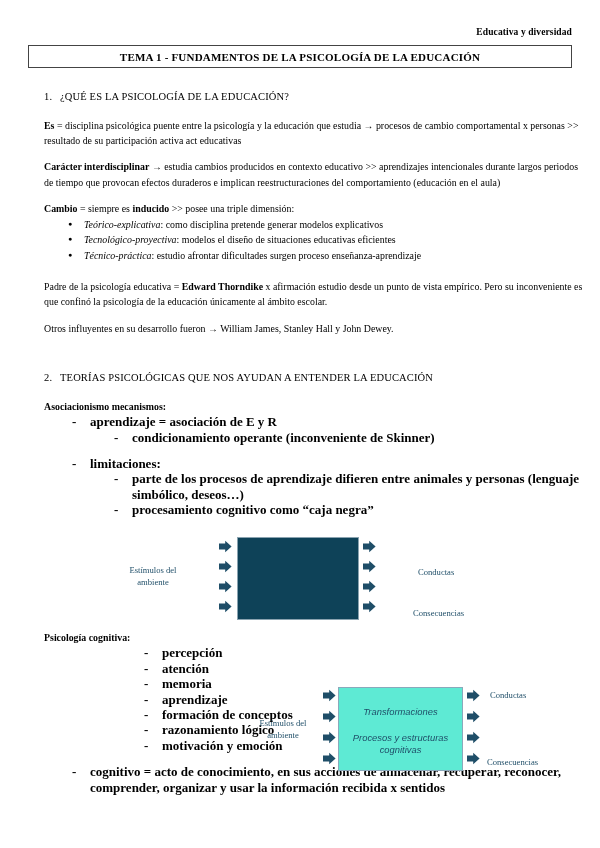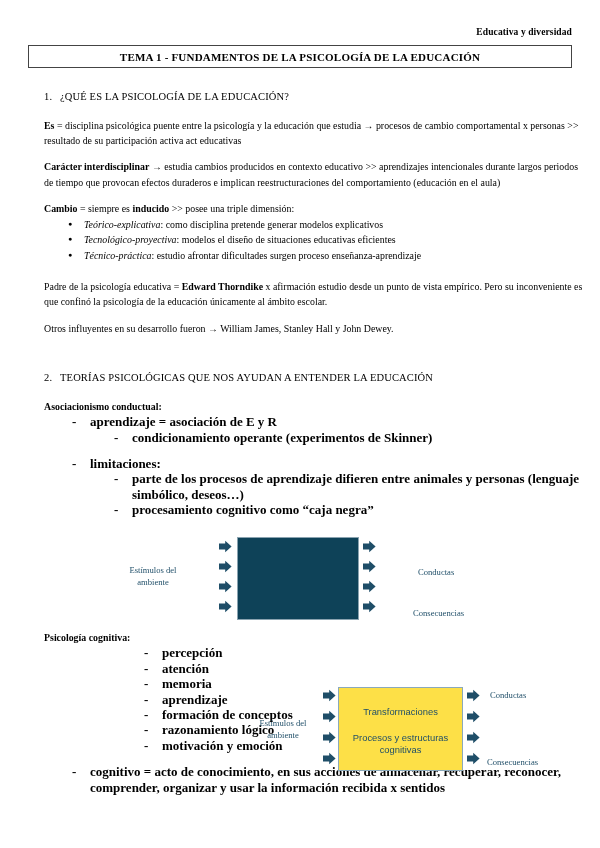--- a/index.html
+++ b/index.html
@@ -153,23 +153,24 @@
   }
 
   .blackbox {
     position: absolute;
     background: #0e4258;
     border: 1px solid #8aa3b0;
     box-sizing: border-box;
   }
   .whitebox {
     position: absolute;
-    background: #fde047;
+    background: #5eead4;
     border: 1px solid #8aa9bb;
     box-sizing: border-box;
+    font-style: italic;
   }
   .whitebox .wb-txt {
     position: absolute;
     left: 0; right: 0;
     text-align: center;
     color: #1f4e68;
     font-family: "Liberation Sans", sans-serif;
     font-size: 9.4px;
     line-height: 12px;
   }
@@ -218,27 +219,27 @@
     <p class="para">Otros influyentes en su desarrollo fueron → William James, Stanley Hall y John Dewey.</p>
 
     <div class="spacer-lg"></div>
 
     <div class="sec-head">
       <span class="num">2.</span><span>TEORÍAS PSICOLÓGICAS QUE NOS AYUDAN A ENTENDER LA EDUCACIÓN</span>
     </div>
 
     <div class="spacer-md"></div>
 
-    <div class="bold-head">Asociacionismo conductual:</div>
+    <div class="bold-head">Asociacionismo mecanismos:</div>
 
     <ul class="dash">
       <li>aprendizaje = asociación de E y R</li>
     </ul>
     <ul class="dash lvl2">
-      <li>condicionamiento operante (experimentos de Skinner)</li>
+      <li>condicionamiento operante (inconveniente de Skinner)</li>
     </ul>
 
     <div class="spacer-sm"></div>
 
     <ul class="dash">
       <li>limitaciones:</li>
     </ul>
     <ul class="dash lvl2">
       <li>parte de los procesos de aprendizaje difieren entre animales y personas (lenguaje simbólico, deseos…)</li>
       <li>procesamiento cognitivo como “caja negra”</li>

